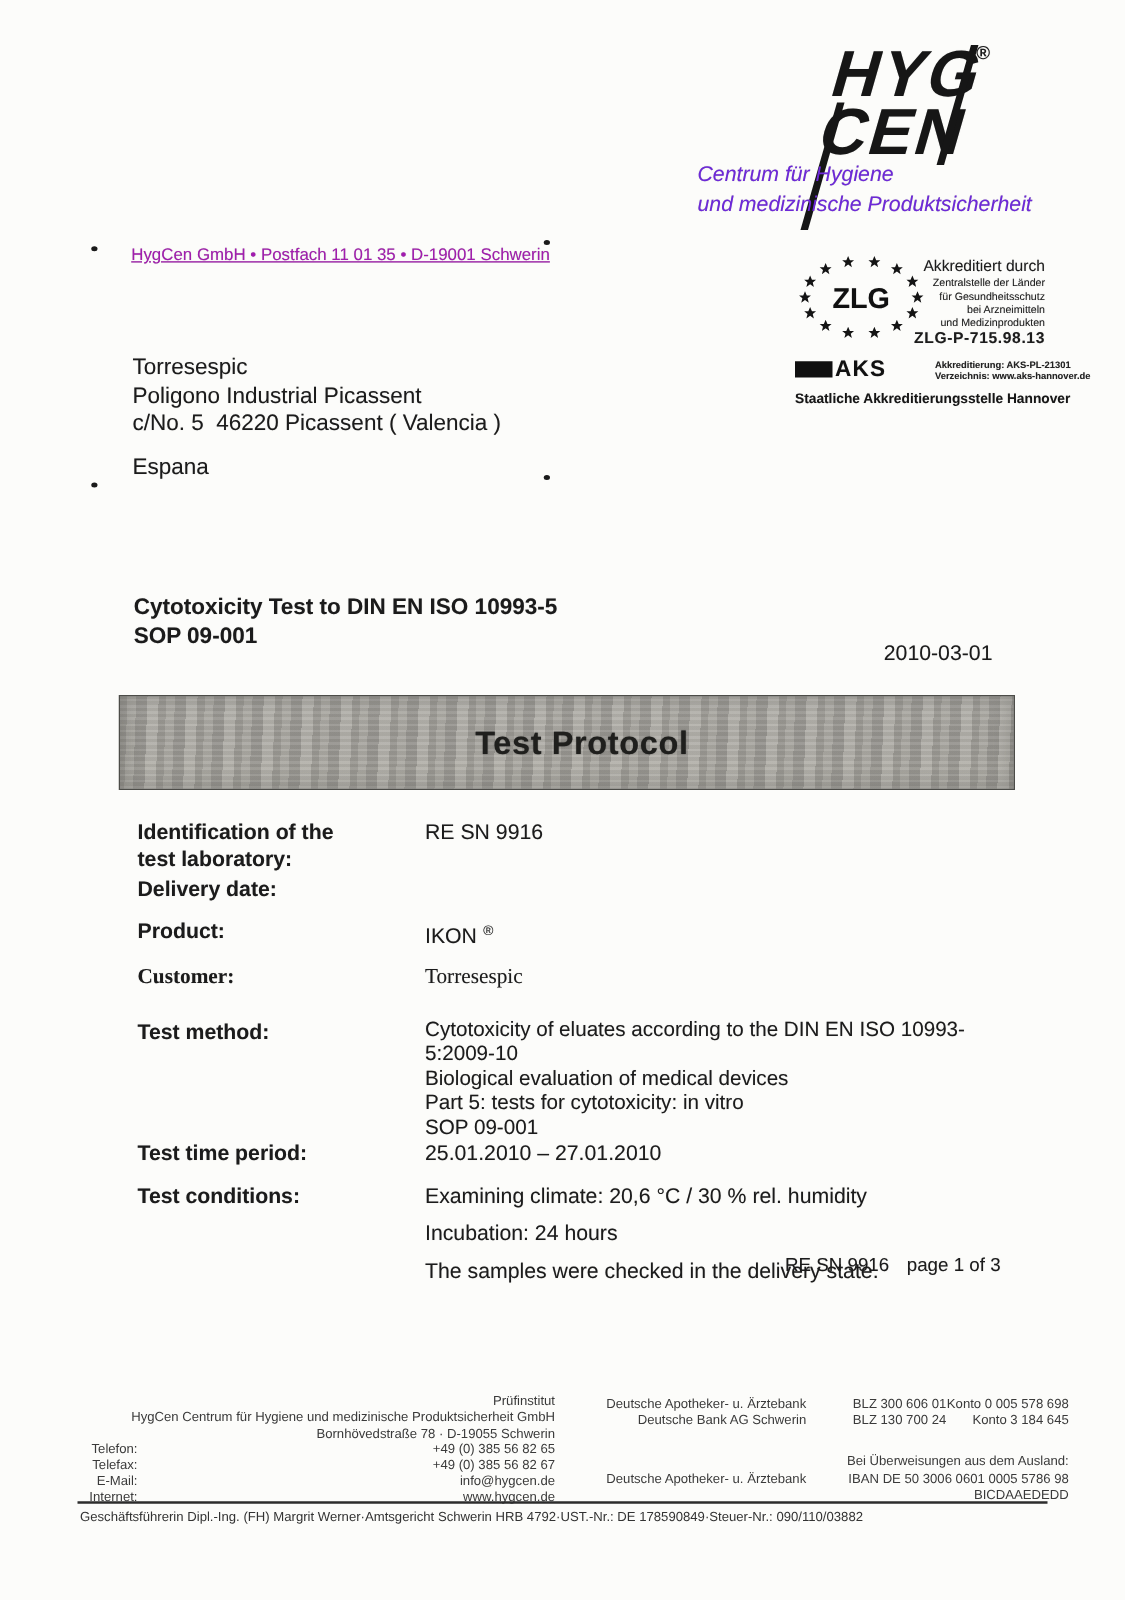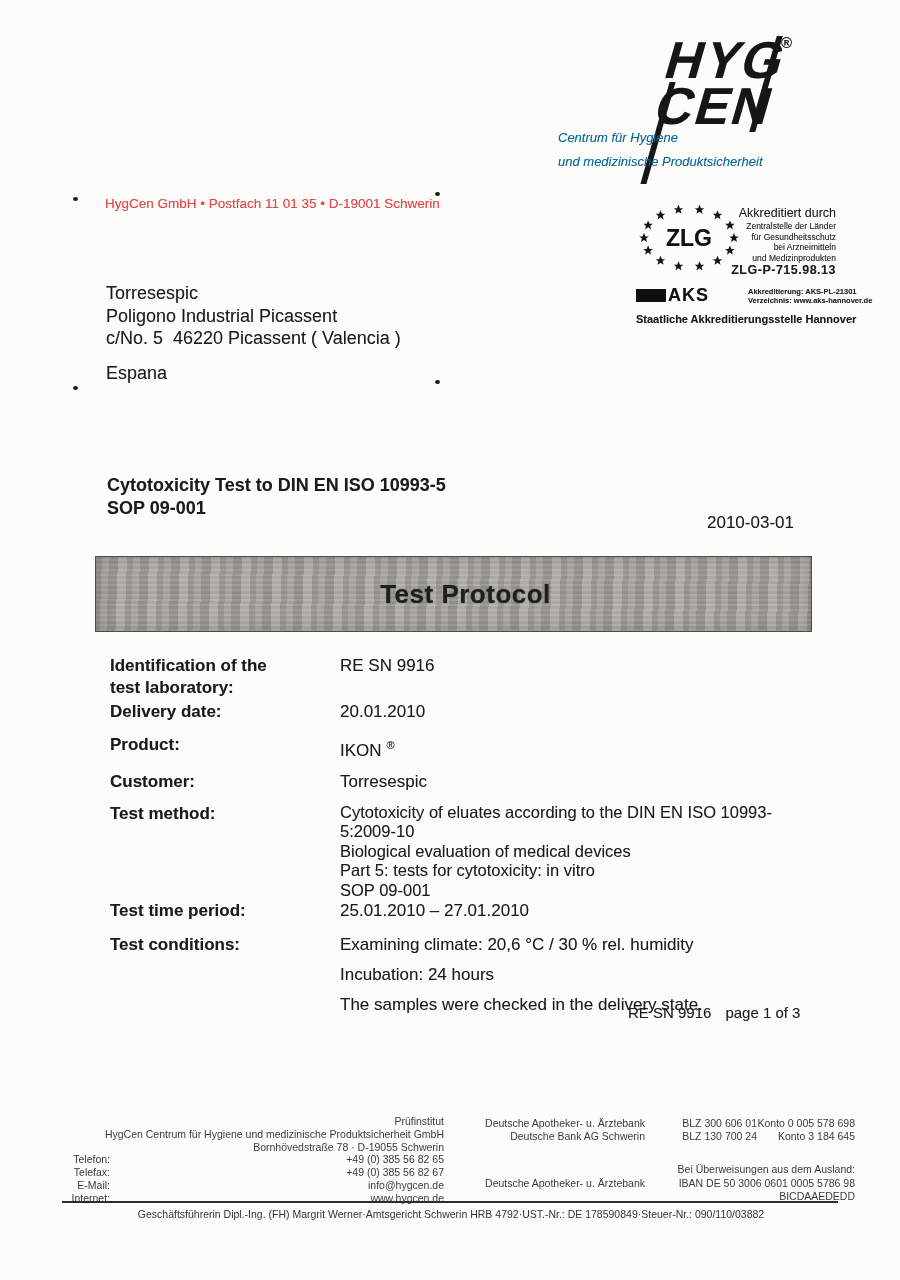--- a/index.html
+++ b/index.html
@@ -15,26 +15,26 @@
     position:absolute; font-weight:bold; font-size:52px; line-height:1;
     transform:skewX(-16deg); letter-spacing:2px; color:#161616;
   }
   .logo-hyg { left:122px; top:12px; }
   .logo-cen { left:112px; top:58px; }
   .logo-bar { position:absolute; width:6px; background:#161616; transform:skewX(-16deg); }
   .logo-bar1 { left:218px; top:14px; height:96px; }
   .logo-bar2 { left:110px; top:60px; height:102px; }
   .logo-reg { position:absolute; left:236px; top:12px; font-size:15px; font-weight:bold; }
   .logo-tag1, .logo-tag2 {
-    position:absolute; left:13px; font-style:italic; font-size:13px; color:#0369a1;
+    position:absolute; left:13px; font-style:italic; font-size:17px; color:#6d28d9;
   }
   .logo-tag1 { top:108px; }
   .logo-tag2 { top:132px; }
   
-  .sender { position:absolute; left:105px; top:196px; font-size:13.5px; color:#ef4444; }
+  .sender { position:absolute; left:105px; top:196px; font-size:13.5px; color:#a21caf;text-decoration:underline; }
   .dot { position:absolute; width:5px; height:4px; border-radius:50%; background:#1a1a1a; }
   .dot1 { left:73px;  top:197px; }
   .dot2 { left:435px; top:192px; }
   .dot3 { left:73px;  top:386px; }
   .dot4 { left:435px; top:380px; }
   
   .zlg-badge { position:absolute; left:636px; top:202px; }
   .zlg-text { position:absolute; left:700px; top:206px; width:136px; text-align:right; color:#1c1c1c; }
   .zlg-l1 { font-size:12.5px; font-weight:normal; line-height:15px; }
   .zlg-sm { font-size:8.5px; line-height:10.5px; font-weight:500; }
@@ -71,39 +71,39 @@
   }
   
   .fields { position:absolute; left:110px; top:655px; width:705px; }
   .frow { display:grid; grid-template-columns:230px 1fr; }
   .flabel { font-weight:bold; font-size:17px; line-height:22px; }
   .fvalue { font-size:17px; line-height:22px; }
   .fvalue .sm { font-size:16.5px; line-height:19.5px; }
   .r1 { margin-bottom:2px; }
   .r2 { margin-bottom:11px; }
   .r3 { margin-bottom:9px; }
-  .r4 { margin-bottom:10px; }
+  .r4 { margin-bottom:23px;font-family:Liberation Serif, serif; }
   .r5 { margin-bottom:0; }
   .r6 { margin-bottom:12px; }
   .cond-line { margin-bottom:8px; }
   .reg-sup { font-size:11px; vertical-align:super; margin-left:5px; }
   
   .page-ref { position:absolute; left:628px; top:1004px; font-size:15px; }
   .page-ref .gap { display:inline-block; width:14px; }
   
   .foot { font-size:10.5px; color:#3a3a3a; line-height:12.8px; text-shadow:none;text-align:right; }
   .foot-left { position:absolute; left:64px; top:1115px; width:380px; }
   .contact { display:grid; grid-template-columns:46px auto; }
   .foot-banks { position:absolute; left:455px; top:1117px; width:400px; }
   .bank-row { display:grid; grid-template-columns:190px 112px auto; }
   .foot-foreign { position:absolute; left:455px; top:1163px; width:400px; }
   .foreign-row { display:grid; grid-template-columns:190px auto; margin-top:1px; }
   .bic-label { display:inline-block; width:32px; }
   .foot-rule { position:absolute; left:62px; top:1201px; width:776px; height:2px; background:#2d2d2d; }
-  .legal { position:absolute; left:64px; top:1208px; width:774px; display:flex; justify-content:center; font-size:10.5px; color:#333; text-shadow:none; }
+  .legal { position:absolute; left:64px; top:1208px; width:774px; display:flex; justify-content:flex-start; font-size:10.5px; color:#333; text-shadow:none; }
 </style>
 </head>
 <body>
 
 <div class="page">
 
   <div class="logo">
     <div class="logo-hyg">HYG</div>
     <div class="logo-cen">CEN</div>
     <div class="logo-bar logo-bar1"></div>
@@ -184,21 +184,20 @@
     <div class="frow r1">
       <div class="flabel">
         <div>Identification of the</div>
         <div>test laboratory:</div>
       </div>
       <div class="fvalue">RE SN 9916</div>
     </div>
 
     <div class="frow r2">
       <div class="flabel">Delivery date:</div>
-      <div class="fvalue">20.01.2010</div>
     </div>
 
     <div class="frow r3">
       <div class="flabel">Product:</div>
       <div class="fvalue">
         <span>IKON</span><span class="reg-sup">®</span>
       </div>
     </div>
 
     <div class="frow r4">

